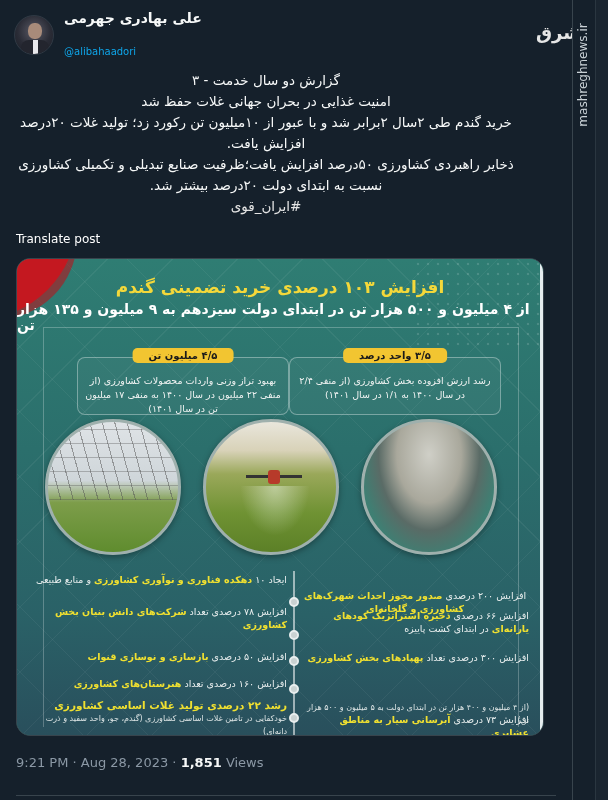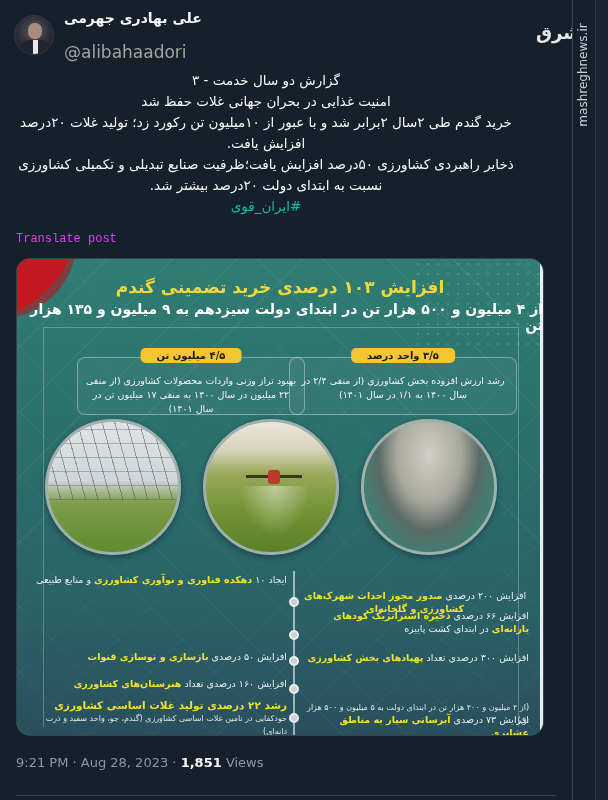--- a/index.html
+++ b/index.html
@@ -13,40 +13,40 @@
   .watermark-url { position: absolute; left: 574px; top: 20px; width: 18px; height: 110px; }
   .watermark-url span { position: absolute; left: 50%; top: 50%; transform: translate(-50%,-50%) rotate(-90deg); white-space: nowrap; font-family: "DejaVu Sans", sans-serif; font-size: 12px; color: #c9d1d6; }
 
   .header { position: absolute; left: 14px; top: 12px; height: 46px; display: flex; align-items: center; }
   .avatar { width: 40px; height: 40px; border-radius: 50%; background: radial-gradient(circle at 50% 40%, #5a5a66 0%, #2a2c36 55%, #1a1c24 100%); border: 1px solid #2f3944; position: relative; overflow: hidden; }
   .avatar .face { position: absolute; left: 13px; top: 7px; width: 14px; height: 16px; border-radius: 45%; background: #a88b7a; }
   .avatar .suit { position: absolute; left: 6px; top: 24px; width: 28px; height: 20px; border-radius: 8px 8px 0 0; background: #23252e; }
   .avatar .shirt { position: absolute; left: 18px; top: 24px; width: 5px; height: 14px; background: #e8e8ec; }
   .names { margin-left: 10px; display: flex; flex-direction: column; }
   .display-name { font-size: 14px; font-weight: bold; color: #f7f9f9; line-height: 18px; direction: rtl; text-align: center; }
-  .handle { font-size: 17px; color: #a3a3a3; line-height: 18px; margin-top: 16px; }
+  .handle { font-size: 10px; color: #0ea5e9; line-height: 18px; margin-top: 16px; }
 
   .body-text { position: absolute; right: 46px; top: 70px; width: 520px; direction: rtl; text-align: center; font-size: 13.5px; line-height: 21px; color: #f7f9f9; }
   .body-text p { white-space: normal; }
-  .hashtag { color: #14b8a6; }
-  .translate { position: absolute; left: 16px; top: 232px; font-size: 12px; color: #d946ef; font-family: Liberation Mono, monospace; }
+  .hashtag { color: #e5e5e5; }
+  .translate { position: absolute; left: 16px; top: 232px; font-size: 12px; color: #ffffff; }
 
   .media { position: absolute; left: 16px; top: 258px; width: 528px; height: 478px; border-radius: 14px; overflow: hidden; background: #2f7a72; border: 1px solid #38444d; }
   .media .bg { position: absolute; inset: 0; background: linear-gradient(180deg, #2f7d73 0%, #2b6f6c 40%, #2a6167 75%, #294f5c 100%); }
   .media .dots { position: absolute; right: 0; top: 0; width: 130px; height: 90px; background-image: radial-gradient(circle, rgba(255,255,255,0.14) 1.2px, transparent 1.6px); background-size: 10px 10px; }
   .media .diamonds { position: absolute; inset: 0; background-image: repeating-linear-gradient(45deg, rgba(255,255,255,0.05) 0 1px, transparent 1px 46px), repeating-linear-gradient(-45deg, rgba(255,255,255,0.05) 0 1px, transparent 1px 46px); }
   .media .corner { position: absolute; left: -40px; top: -40px; width: 100px; height: 100px; background: #d81e26; border-radius: 0 0 100px 0; transform: rotate(0deg); }
   .media .corner2 { position: absolute; left: -20px; top: -20px; width: 80px; height: 80px; background: #b8141c; border-radius: 0 0 80px 0; opacity: 0.6; }
   .media .rightedge { position: absolute; right: 0; top: 0; width: 3px; height: 100%; background: #e6eef0; }
   .media .frame { position: absolute; left: 26px; top: 68px; width: 476px; height: 400px; border: 1px solid rgba(255,255,255,0.25); border-bottom: none; }
 
   .title { position: absolute; left: 0; right: 0; top: 18px; text-align: center; direction: rtl; font-size: 17px; font-weight: bold; color: #f4d83a; }
-  .subtitle { position: absolute; left: 0; right: 0; top: 42px; text-align: right; direction: rtl; font-size: 14px; font-weight: bold; color: #ffffff; }
+  .subtitle { position: absolute; left: 0; right: 0; top: 42px; text-align: left; direction: rtl; font-size: 14px; font-weight: bold; color: #ffffff; }
 
-  .stat-box { position: absolute; top: 98px; width: 228px; height: 58px; border: 1px solid rgba(255,255,255,0.35); border-radius: 8px; background: rgba(255,255,255,0.04); }
+  .stat-box { position: absolute; top: 98px; width: 212px; height: 58px; border: 1px solid rgba(255,255,255,0.35); border-radius: 8px; background: rgba(255,255,255,0.04); }
   .stat-box .pill { position: absolute; left: 50%; top: -10px; transform: translateX(-50%); background: #f2c531; color: #1a1a1a; font-size: 10px; font-weight: bold; padding: 2px 16px; border-radius: 5px; direction: rtl; white-space: nowrap; }
   .stat-box .desc { position: absolute; left: 6px; right: 6px; top: 16px; text-align: center; direction: rtl; font-size: 9.5px; line-height: 14px; color: #f0f3f2; }
   .stat-left { left: 60px; }
   .stat-right { left: 272px; }
 
   .photo { position: absolute; top: 160px; width: 136px; height: 136px; border-radius: 50%; border: 3px solid #9fb0ad; overflow: hidden; box-shadow: 0 2px 6px rgba(0,0,0,0.35); }
   .photo-greenhouse { left: 28px; background: linear-gradient(180deg, #dfe3e6 0%, #cfd6da 45%, #7d9d4a 62%, #5f8c2e 100%); }
   .photo-greenhouse .beams { position: absolute; inset: 0; background-image: repeating-linear-gradient(75deg, rgba(80,80,80,0.5) 0 1px, transparent 1px 12px), repeating-linear-gradient(0deg, rgba(80,80,80,0.35) 0 1px, transparent 1px 14px); height: 60%; }
   .photo-drone { left: 186px; background: linear-gradient(180deg, #e9e6dc 0%, #d8d2b8 22%, #9aa85a 40%, #6f9233 70%, #5c8027 100%); }
   .photo-drone .drone { position: absolute; left: 40px; top: 48px; width: 56px; height: 14px; }
@@ -148,20 +148,23 @@
     <div class="item item-left" style="top:420px;margin-top:34px;">
       <span>افزایش ۷۳ درصدی </span><span class="hl">آبرسانی سیار به مناطق عشایری</span><span></span>
     </div>
     <div class="item item-left" style="top:442px;">
       <div class="small">(از ۴ میلیون و ۴۰۰ هزار تن در ابتدای دولت به ۵ میلیون و ۵۰۰ هزار تن)</div>
     </div>
 
     <div class="item item-right" style="top:314px;">
       <span>ایجاد ۱۰ </span><span class="hl">دهکده فناوری و نوآوری کشاورزی</span><span> و منابع طبیعی</span>
     </div>
+    <div class="item item-right" style="top:346px;">
+      <span>افزایش ۷۸ درصدی تعداد </span><span class="hl">شرکت‌های دانش بنیان بخش کشاورزی</span><span></span>
+    </div>
     <div class="item item-right" style="top:391px;">
       <span>افزایش ۵۰ درصدی </span><span class="hl">بازسازی و نوسازی قنوات</span><span></span>
     </div>
     <div class="item item-right" style="top:418px;">
       <span>افزایش ۱۶۰ درصدی تعداد </span><span class="hl">هنرستان‌های کشاورزی</span><span></span>
     </div>
     <div class="item item-right" style="top:440px;">
       <div class="hl big">رشد ۲۲ درصدی تولید غلات اساسی کشاورزی</div>
       <div class="small">خودکفایی در تامین غلات اساسی کشاورزی (گندم، جو، واحد سفید و ذرت دانه‌ای)</div>
     </div>

